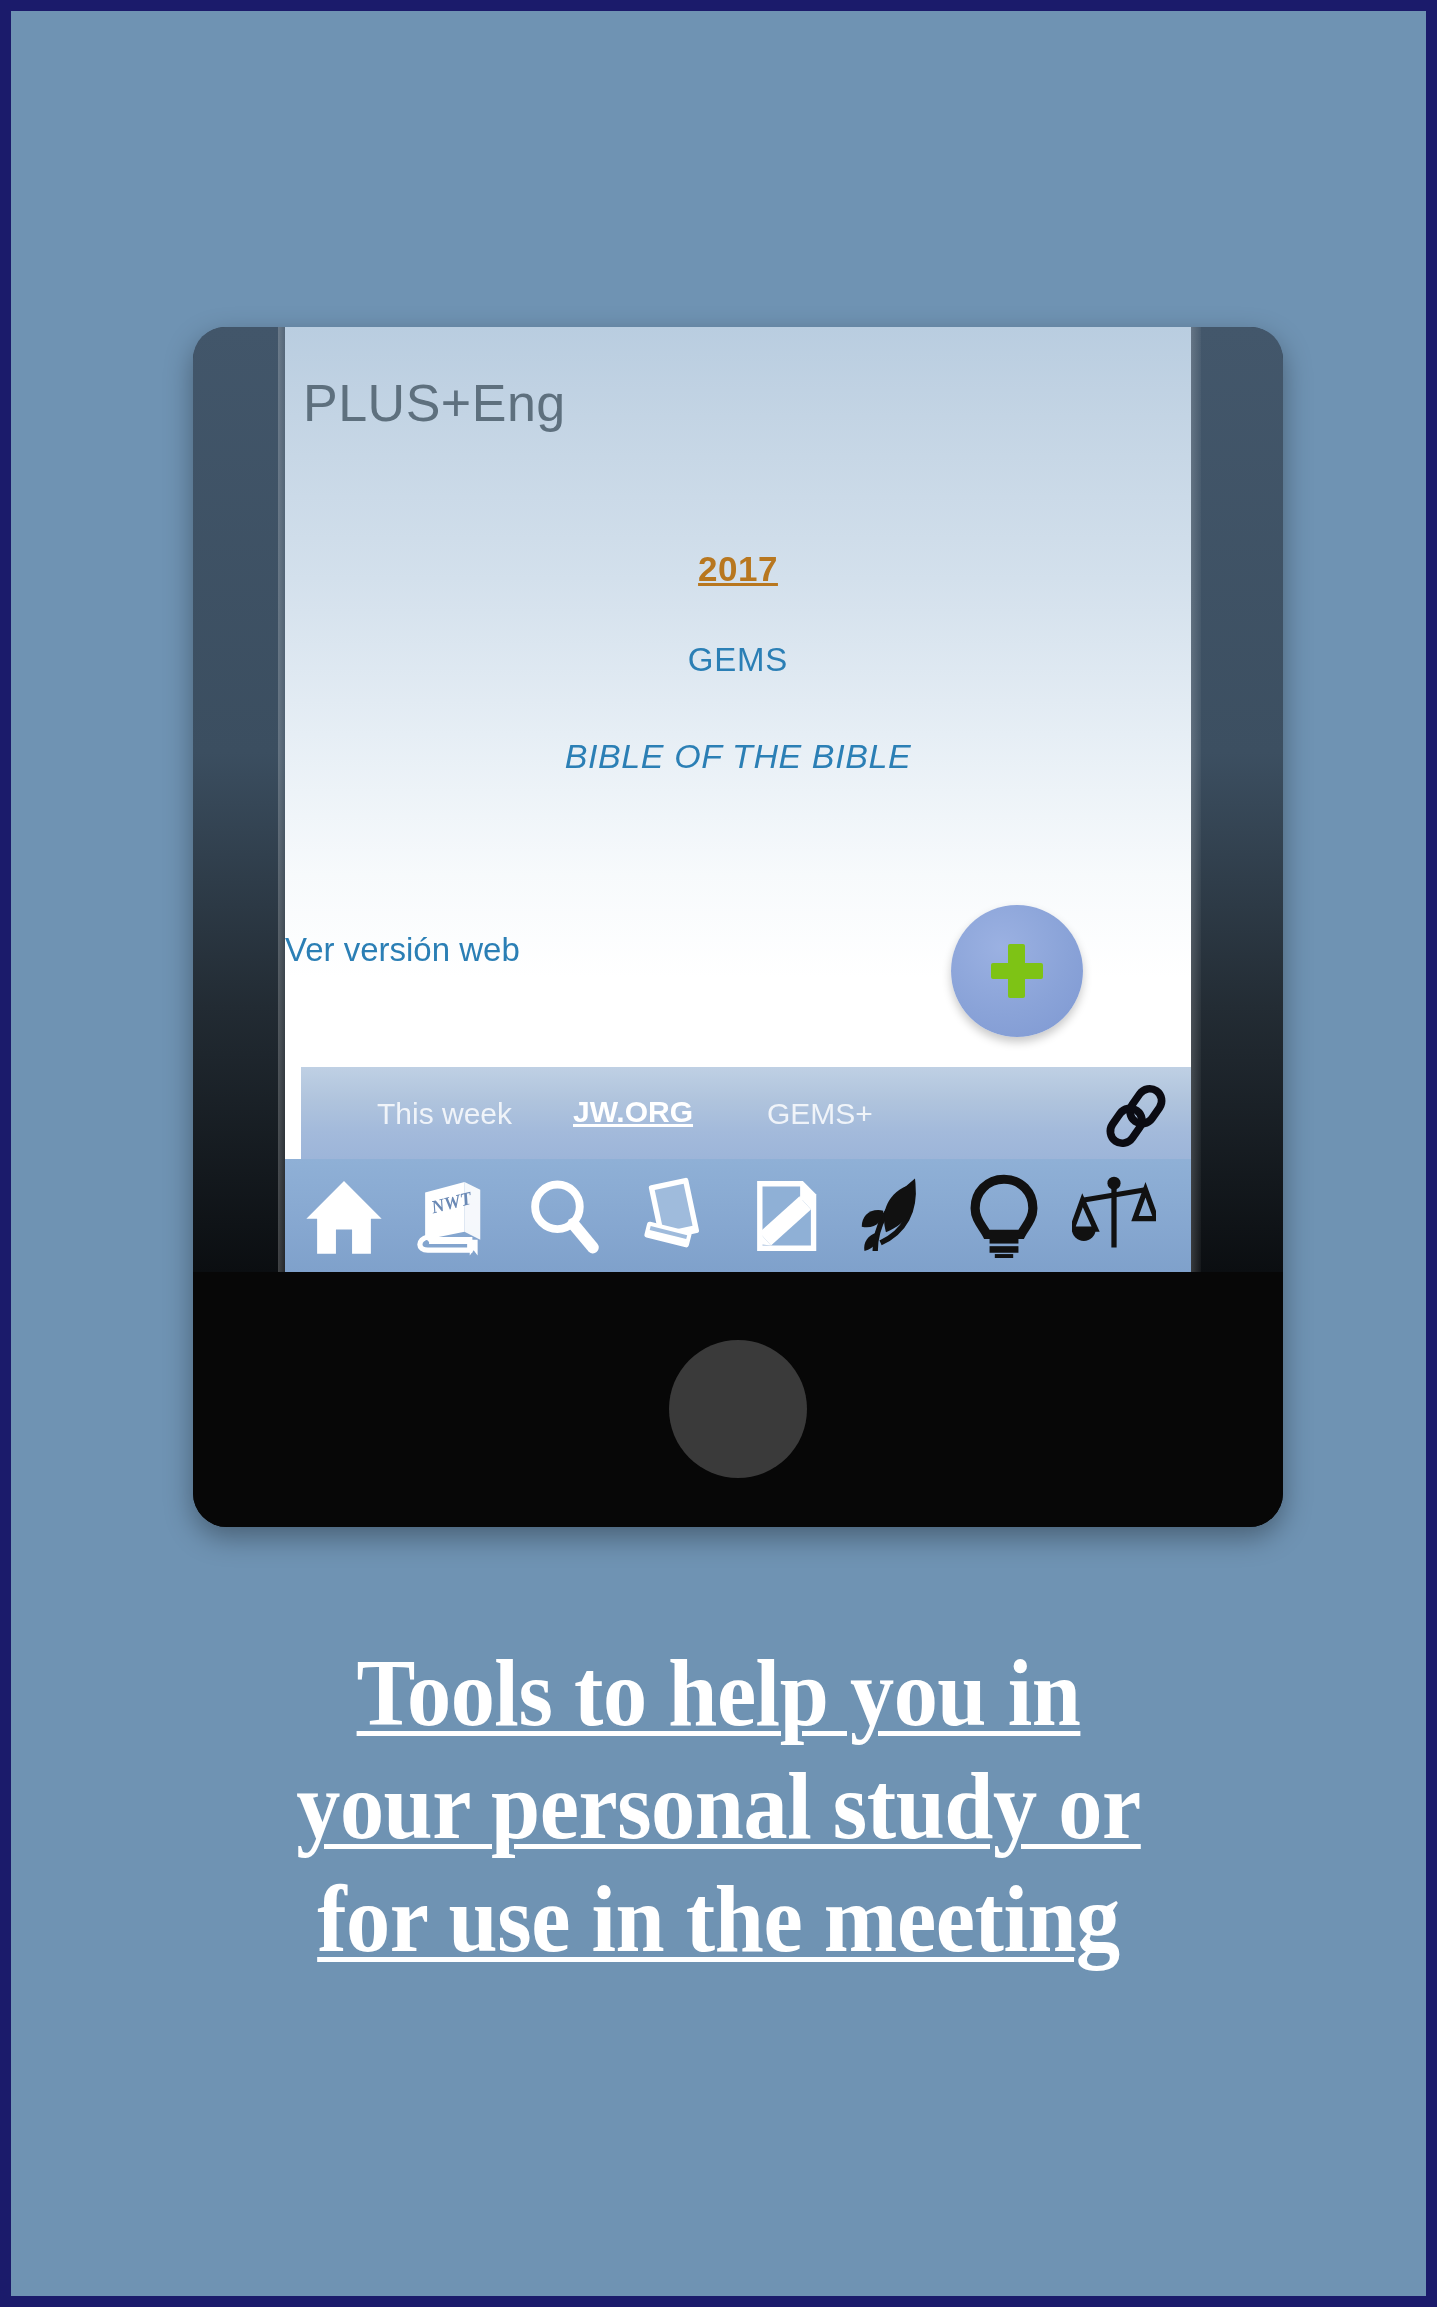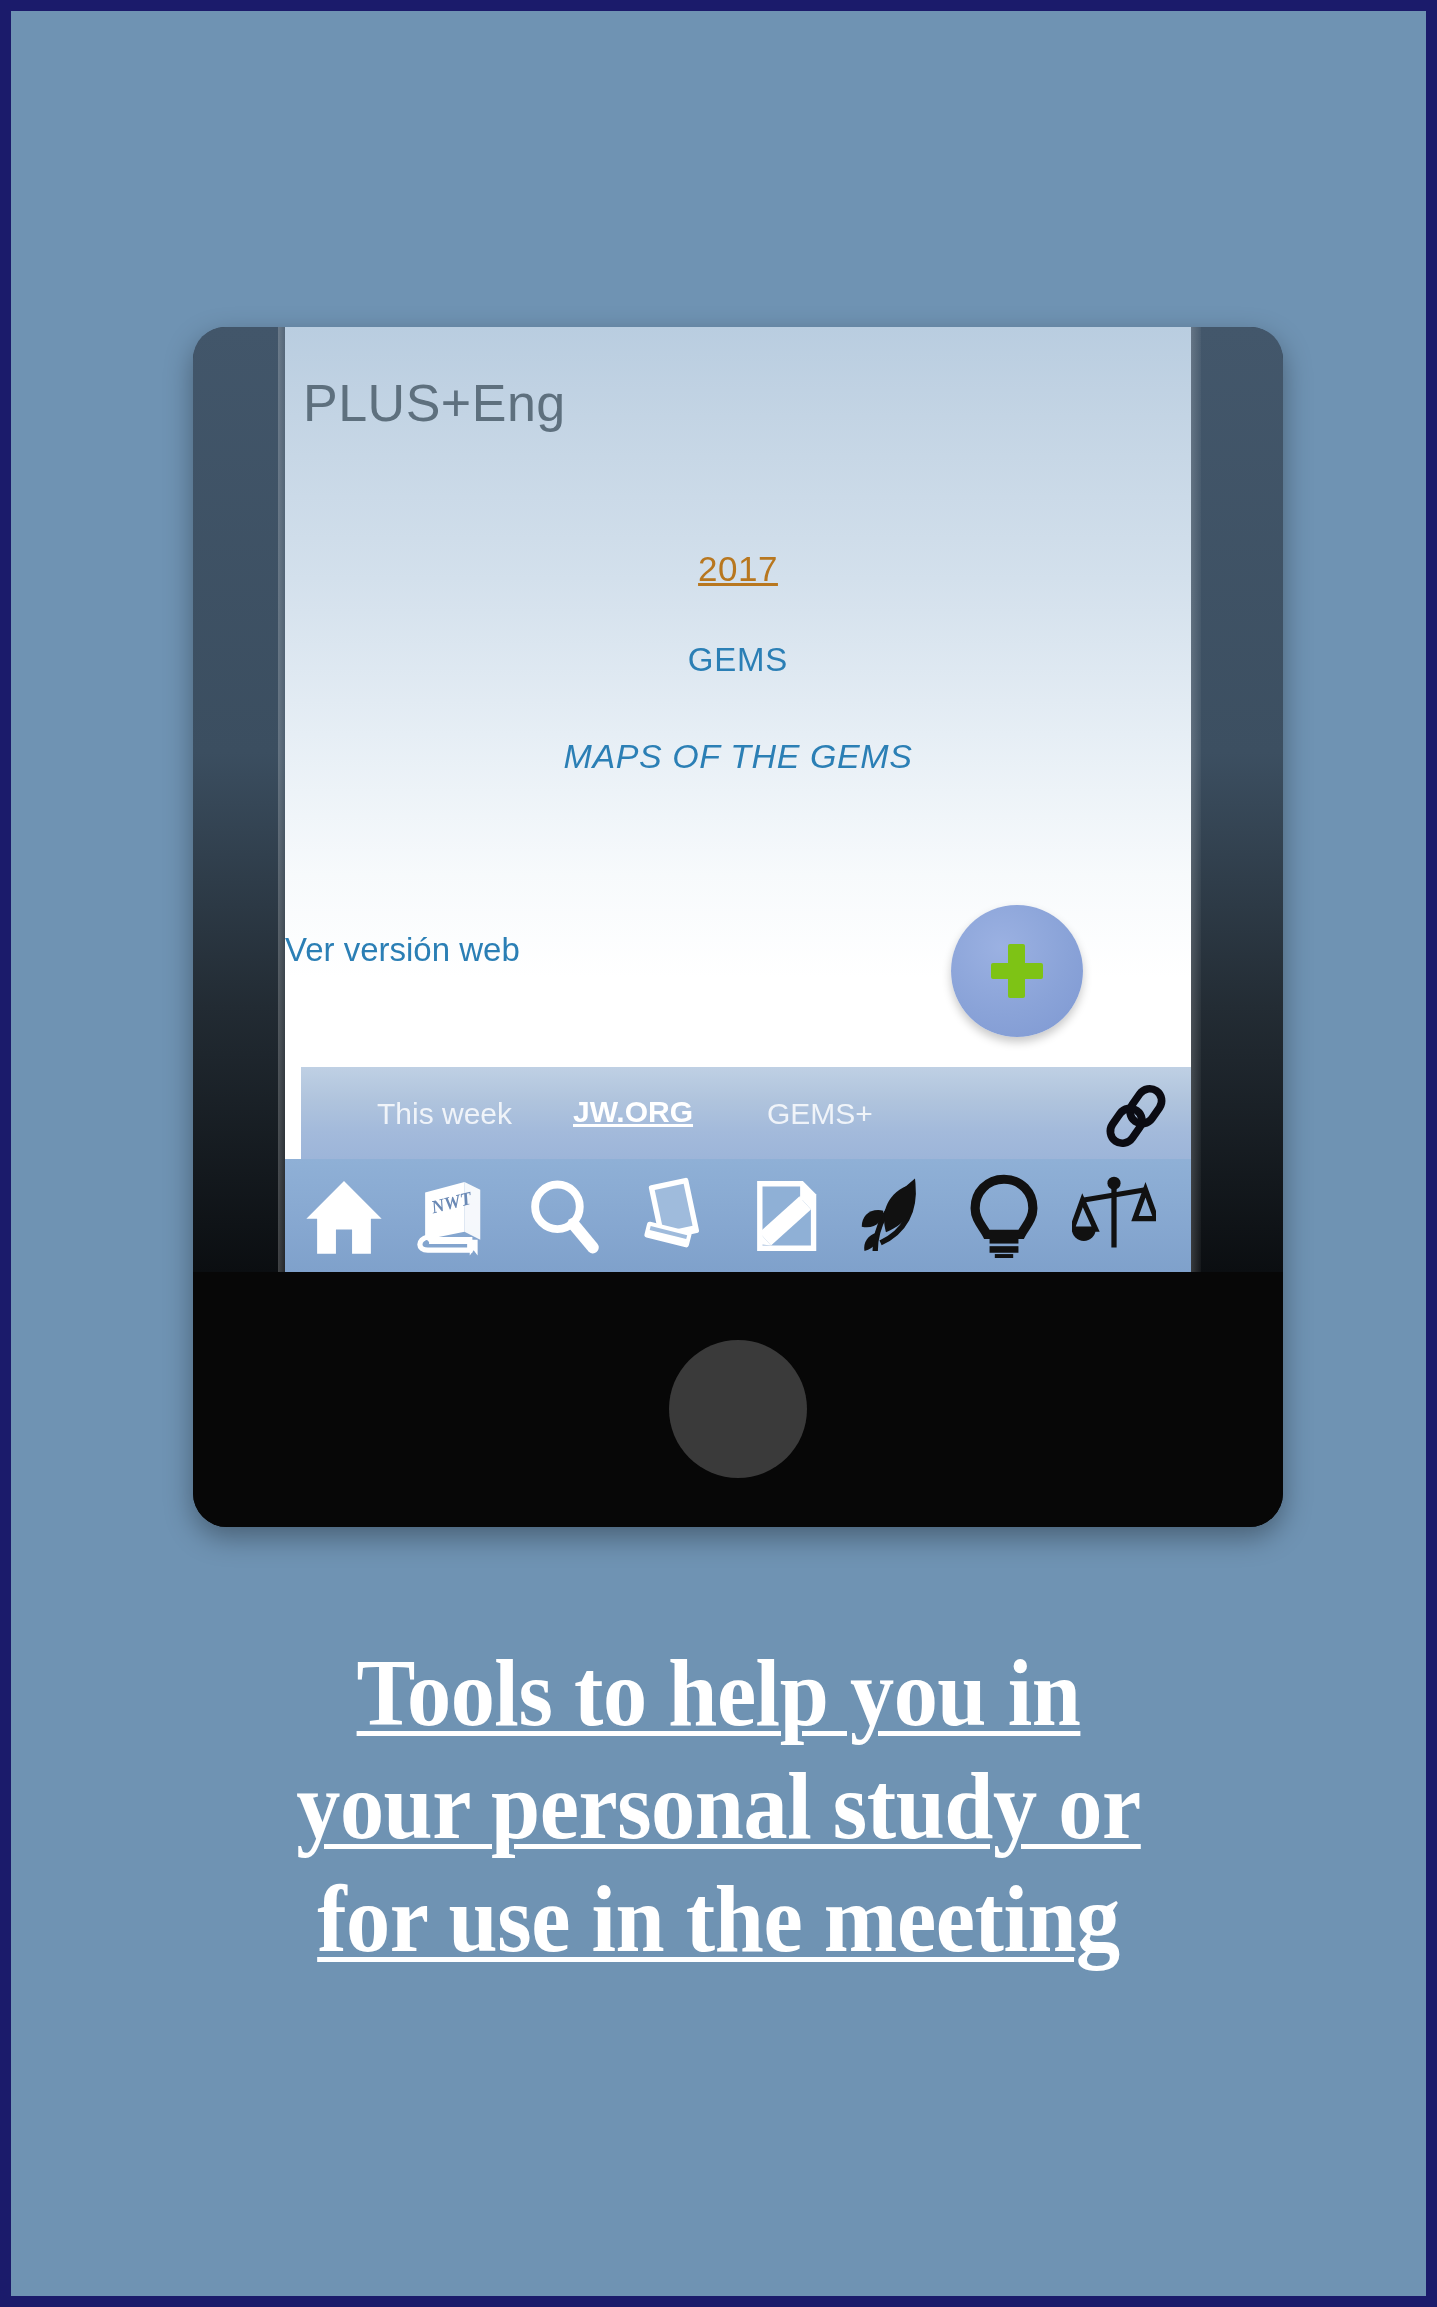--- a/index.html
+++ b/index.html
@@ -103,21 +103,21 @@
 
   .center-stack {
     position: absolute;
     left: 0;
     right: 0;
     top: 222px;
     text-align: center;
   }
   .row-year {
     font-size: 35px;
-    font-weight: normal;
+    font-weight: bold;
     color: #b8771f;
     text-decoration: underline;
     letter-spacing: 0.5px;
   }
   .row-gems {
     margin-top: 52px;
     font-size: 33px;
     color: #2b7fb5;
     letter-spacing: 0.8px;
   }
@@ -270,21 +270,21 @@
 
     <div class="screen">
 
       <div class="screen-body">
 
         <div class="app-title">PLUS+Eng</div>
 
         <div class="center-stack">
           <div class="row-year">2017</div>
           <div class="row-gems">GEMS</div>
-          <div class="row-maps">MAPS OF THE GEMS</div>
+          <div class="row-maps">BIBLE OF THE BIBLE</div>
         </div>
 
         <div class="row-web">Ver versión web</div>
 
         <div class="fab">
           <span class="fab-plus"></span>
         </div>
       </div>
 
       <div class="tabstrip">

